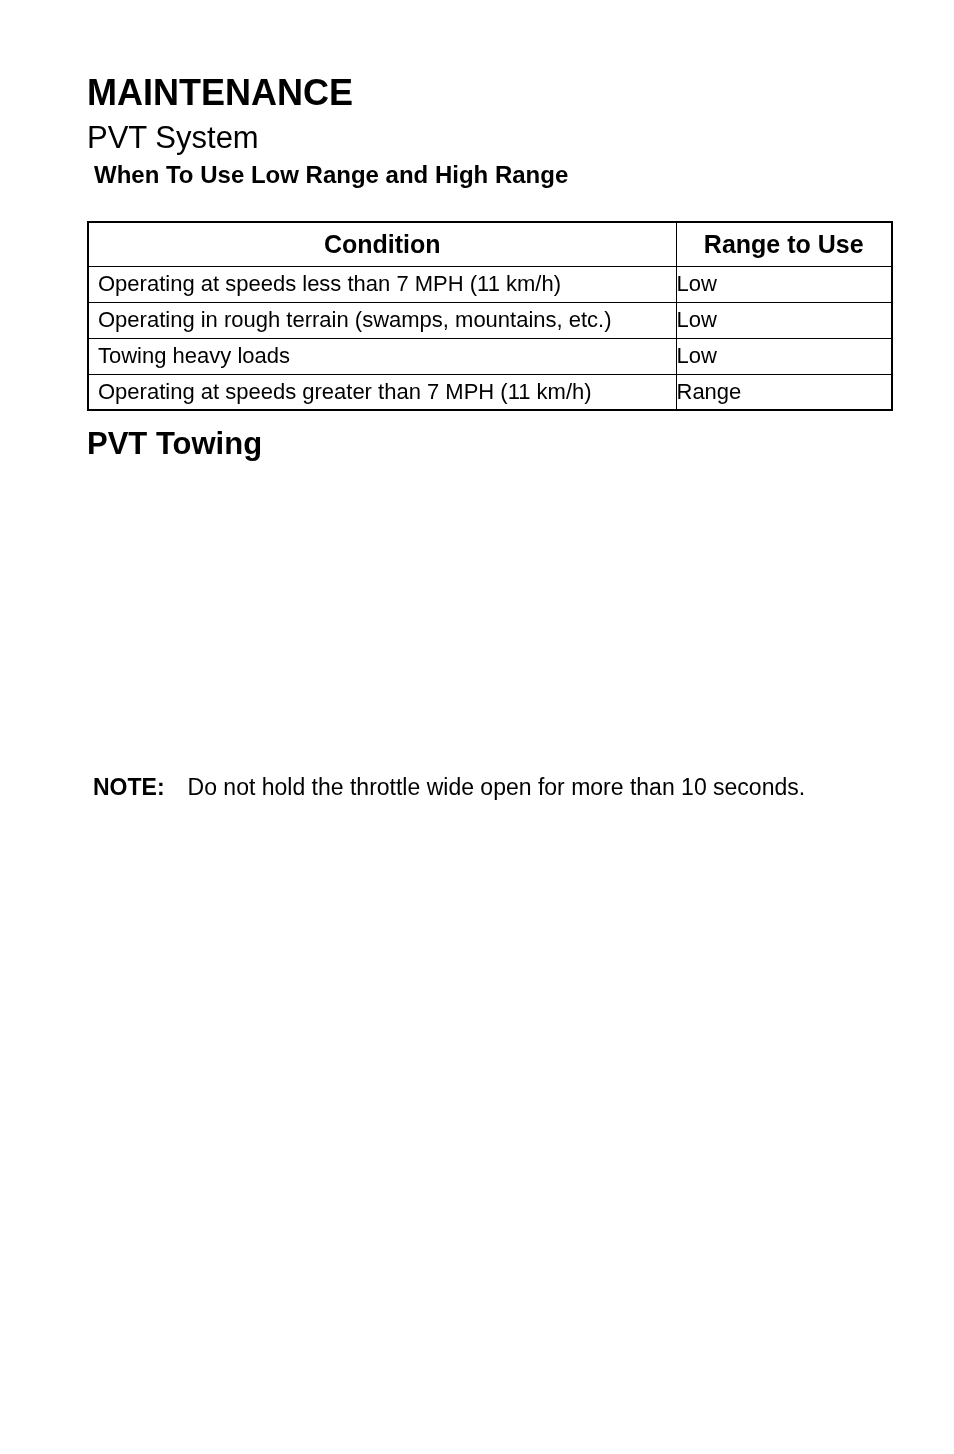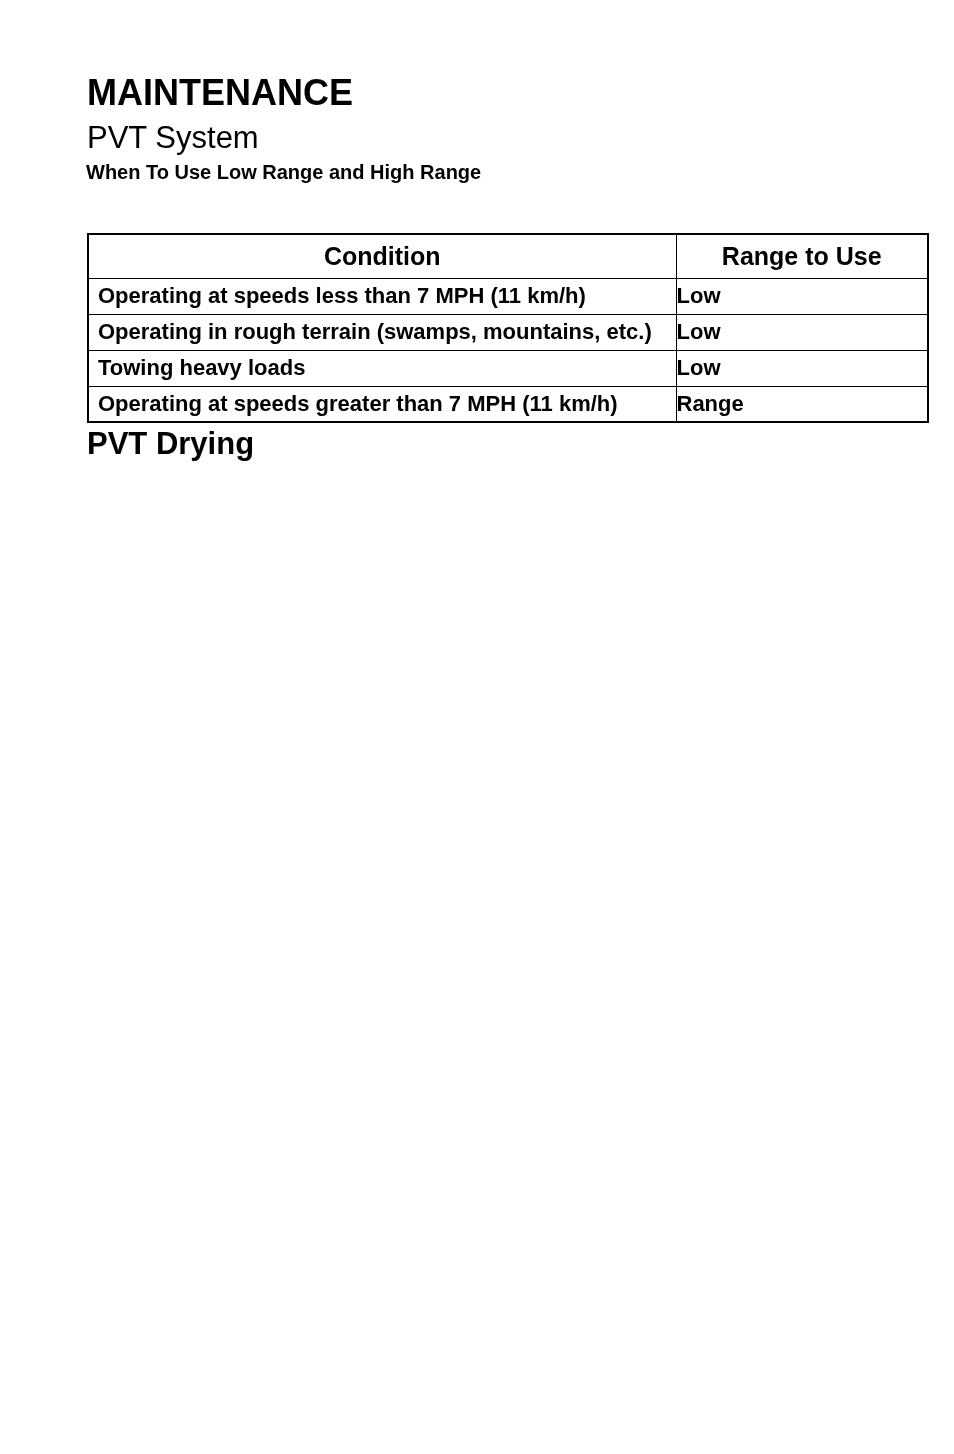--- a/index.html
+++ b/index.html
@@ -28,54 +28,53 @@
   .doc-subtitle {
     position: absolute;
     left: 63px;
     top: 98px;
     font-size: 31px;
     font-weight: normal;
     line-height: 1.05;
   }
   .section-heading {
     position: absolute;
-    left: 62px;
+    left: 70px;
     top: 138px;
-    font-size: 20px;
+    font-size: 24px;
     font-weight: bold;
     line-height: 1.05;
   }
   table.range-table {
     position: absolute;
     left: 63px;
-    top: 209px;
+    top: 197px;
     width: 800px;
     border-collapse: collapse;
     table-layout: fixed;
   }
   table.range-table, table.range-table th, table.range-table td {
     border: 1.5px solid #000000;
   }
   table.range-table {
     border-width: 2.5px;
   }
   th.col-condition { width: 588px; }
-  th.col-range { width: 252px; }
+  th.col-range { width: 216px; }
   table.range-table th {
     height: 44px;
     font-size: 25px;
     font-weight: bold;
     text-align: center;
     vertical-align: middle;
   }
   table.range-table td {
     height: 36px;
     font-size: 22px;
     vertical-align: middle;
-    font-weight: bold;
   }
   td.cell-condition {
     text-align: left;
     padding-left: 9px;
     padding-right: 6px;
   }
   td.cell-range {
   }
   .drying-heading {
     position: absolute;
@@ -128,16 +127,19 @@
         <td class="cell-condition">Towing heavy loads</td>
         <td class="cell-range">Low</td>
       </tr>
       <tr>
         <td class="cell-condition">Operating at speeds greater than 7 MPH (11 km/h)</td>
         <td class="cell-range">Range</td>
       </tr>
     </tbody>
   </table>
 
-  <h2 class="drying-heading">PVT Drying</h2>
+  <h2 class="drying-heading">PVT Towing</h2>
 
+  <p class="note-line">
+    <span class="note-label">NOTE:</span><span>Do not hold the throttle wide open for more than 10 seconds.</span>
+  </p>
 
 </div>
 
 </body></html>

